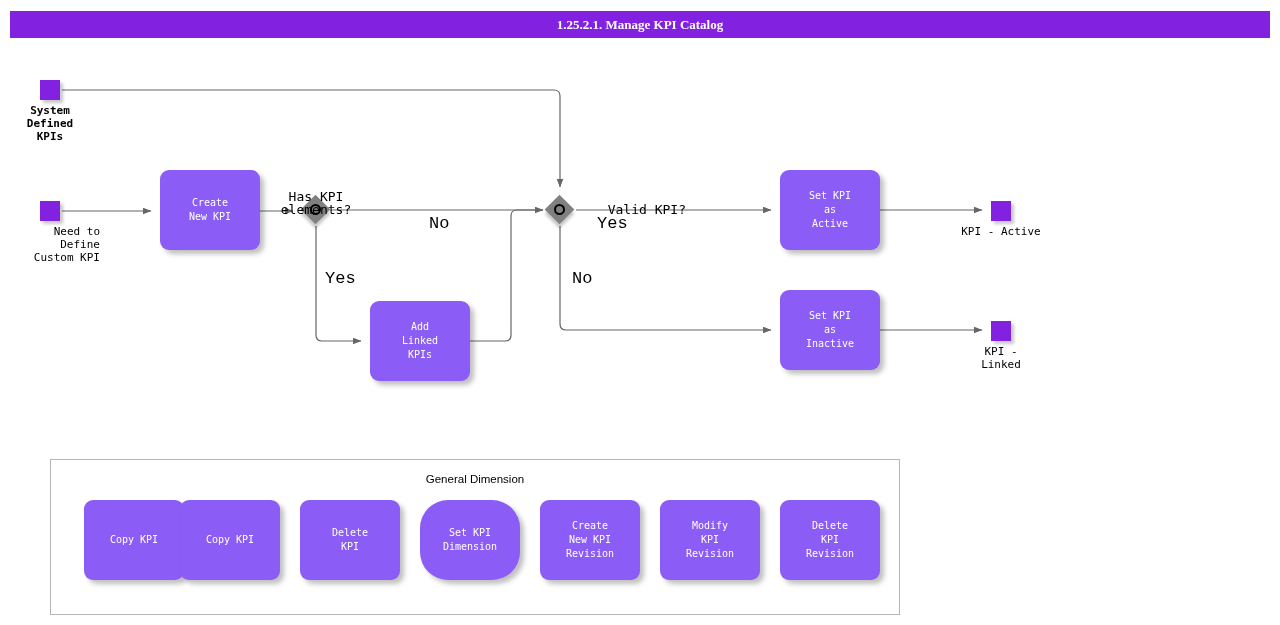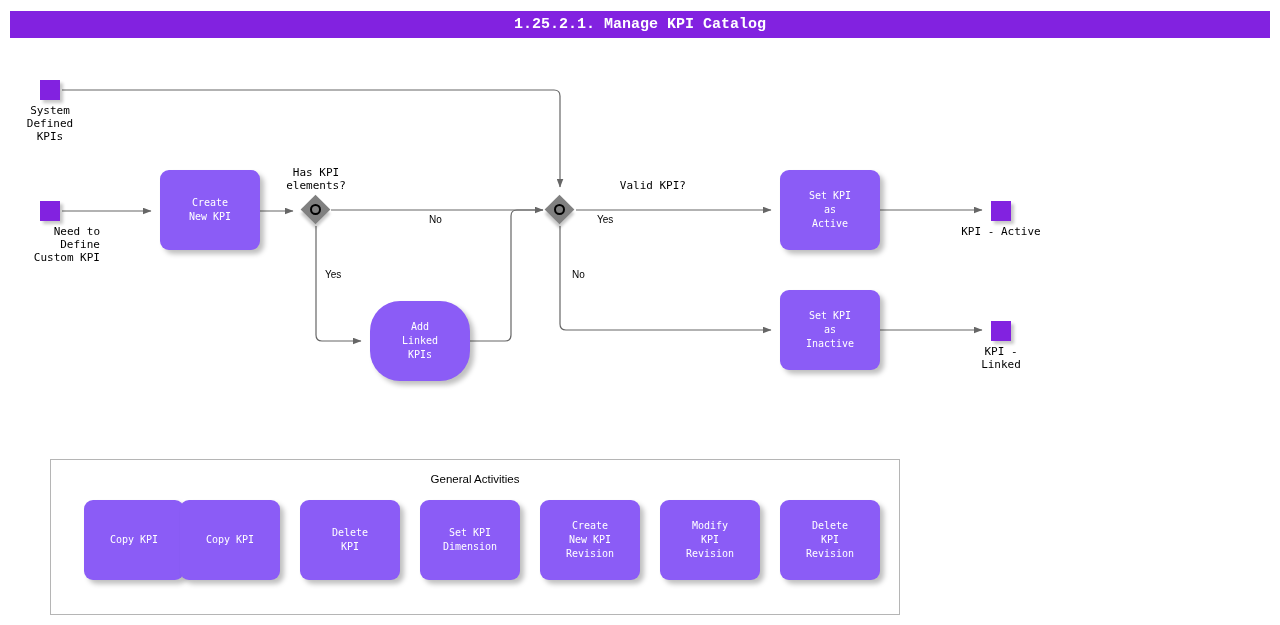--- a/index.html
+++ b/index.html
@@ -22,22 +22,22 @@
     top: 11px;
     width: 1260px;
     height: 27px;
     background: #8222e0;
     display: flex;
     align-items: center;
     justify-content: center;
   }
   #title-bar .title-text {
     color: #ffffff;
-    font-family: Liberation Mono, monospace;
-    font-size: 15px;
+    font-family: Liberation Serif, serif;
+    font-size: 13px;
     font-weight: bold;
     letter-spacing: 0px;
   }
 
   
   #flow-svg {
     position: absolute;
     left: 0;
     top: 0;
     width: 1280px;
@@ -107,32 +107,33 @@
     height: 11px;
     border: 2px solid #000000;
     border-radius: 50%;
     background: #808080;
     box-sizing: border-box;
   }
 
   .gw-label {
     position: absolute;
     font-family: "DejaVu Sans Mono", monospace;
-    font-size: 11px;
+    font-size: 13px;
     color: #000000;
     line-height: 13px;
     white-space: pre-line;
     text-align: center;
+    margin-top: 24px;
   }
 
   
   .flow-label {
     position: absolute;
-    font-family: Liberation Sans, sans-serif;
-    font-size: 10px;
+    font-family: Liberation Mono, monospace;
+    font-size: 17px;
     color: #000000;
   }
 
   
   #general-activities-panel {
     position: absolute;
     left: 50px;
     top: 459px;
     width: 850px;
     height: 156px;
@@ -188,32 +189,32 @@
 
     <path d="M 560 226 L 560 324 Q 560 330 566 330 L 771 330" marker-end="url(#arrowhead)"></path>
 
     <path d="M 880 210 L 982 210" marker-end="url(#arrowhead)"></path>
 
     <path d="M 880 330 L 982 330" marker-end="url(#arrowhead)"></path>
   </g>
 </svg>
 
 <div class="event" style="left:40px; top:80px;"></div>
-<div class="event-label" style="left:0px; top:104px; width:100px;">System
+<div class="event-label" style="left:0px; top:104px; width:100px;font-weight:bold;">System
 Defined
 KPIs</div>
 
 <div class="event" style="left:40px; top:201px;"></div>
 <div class="event-label" style="left:0px; top:225px; width:100px;text-align:right;">Need to
 Define
 Custom KPI</div>
 
 <div class="task" style="left:160px; top:170px; width:100px; height:80px;">Create New KPI</div>
 
-<div class="task" style="left:370px; top:301px; width:100px; height:80px;border-radius:30px;">Add Linked KPIs</div>
+<div class="task" style="left:370px; top:301px; width:100px; height:80px;">Add Linked KPIs</div>
 
 <div class="task" style="left:780px; top:170px; width:100px; height:80px;">Set KPI as
 Active</div>
 
 <div class="task" style="left:780px; top:290px; width:100px; height:80px;">Set KPI as
 Inactive</div>
 
 <div class="gateway" style="left:301px; top:195px;">
   <div class="diamond"></div>
   <div class="ring"></div>
@@ -233,25 +234,25 @@
 <div class="flow-label" style="left:572px; top:269px;">No</div>
 
 <div class="event" style="left:991px; top:201px;"></div>
 <div class="event-label" style="left:941px; top:225px; width:120px;">KPI - Active</div>
 
 <div class="event" style="left:991px; top:321px;"></div>
 <div class="event-label" style="left:941px; top:345px; width:120px;">KPI -
 Linked</div>
 
 <div id="general-activities-panel"></div>
-<div id="general-activities-title">General Activities</div>
+<div id="general-activities-title">General Dimension</div>
 
 <div class="task ga-task" style="left:60px;margin-left:24px;">Copy KPI</div>
 <div class="task ga-task" style="left:180px;">Copy KPI</div>
 <div class="task ga-task" style="left:300px;">Delete KPI</div>
-<div class="task ga-task" style="left:420px;">Set KPI
+<div class="task ga-task" style="left:420px;border-radius:28px;">Set KPI
 Dimension</div>
 <div class="task ga-task" style="left:540px;">Create New KPI
 Revision</div>
 <div class="task ga-task" style="left:660px;">Modify KPI
 Revision</div>
 <div class="task ga-task" style="left:780px;">Delete KPI
 Revision</div>
 
 </body></html>

